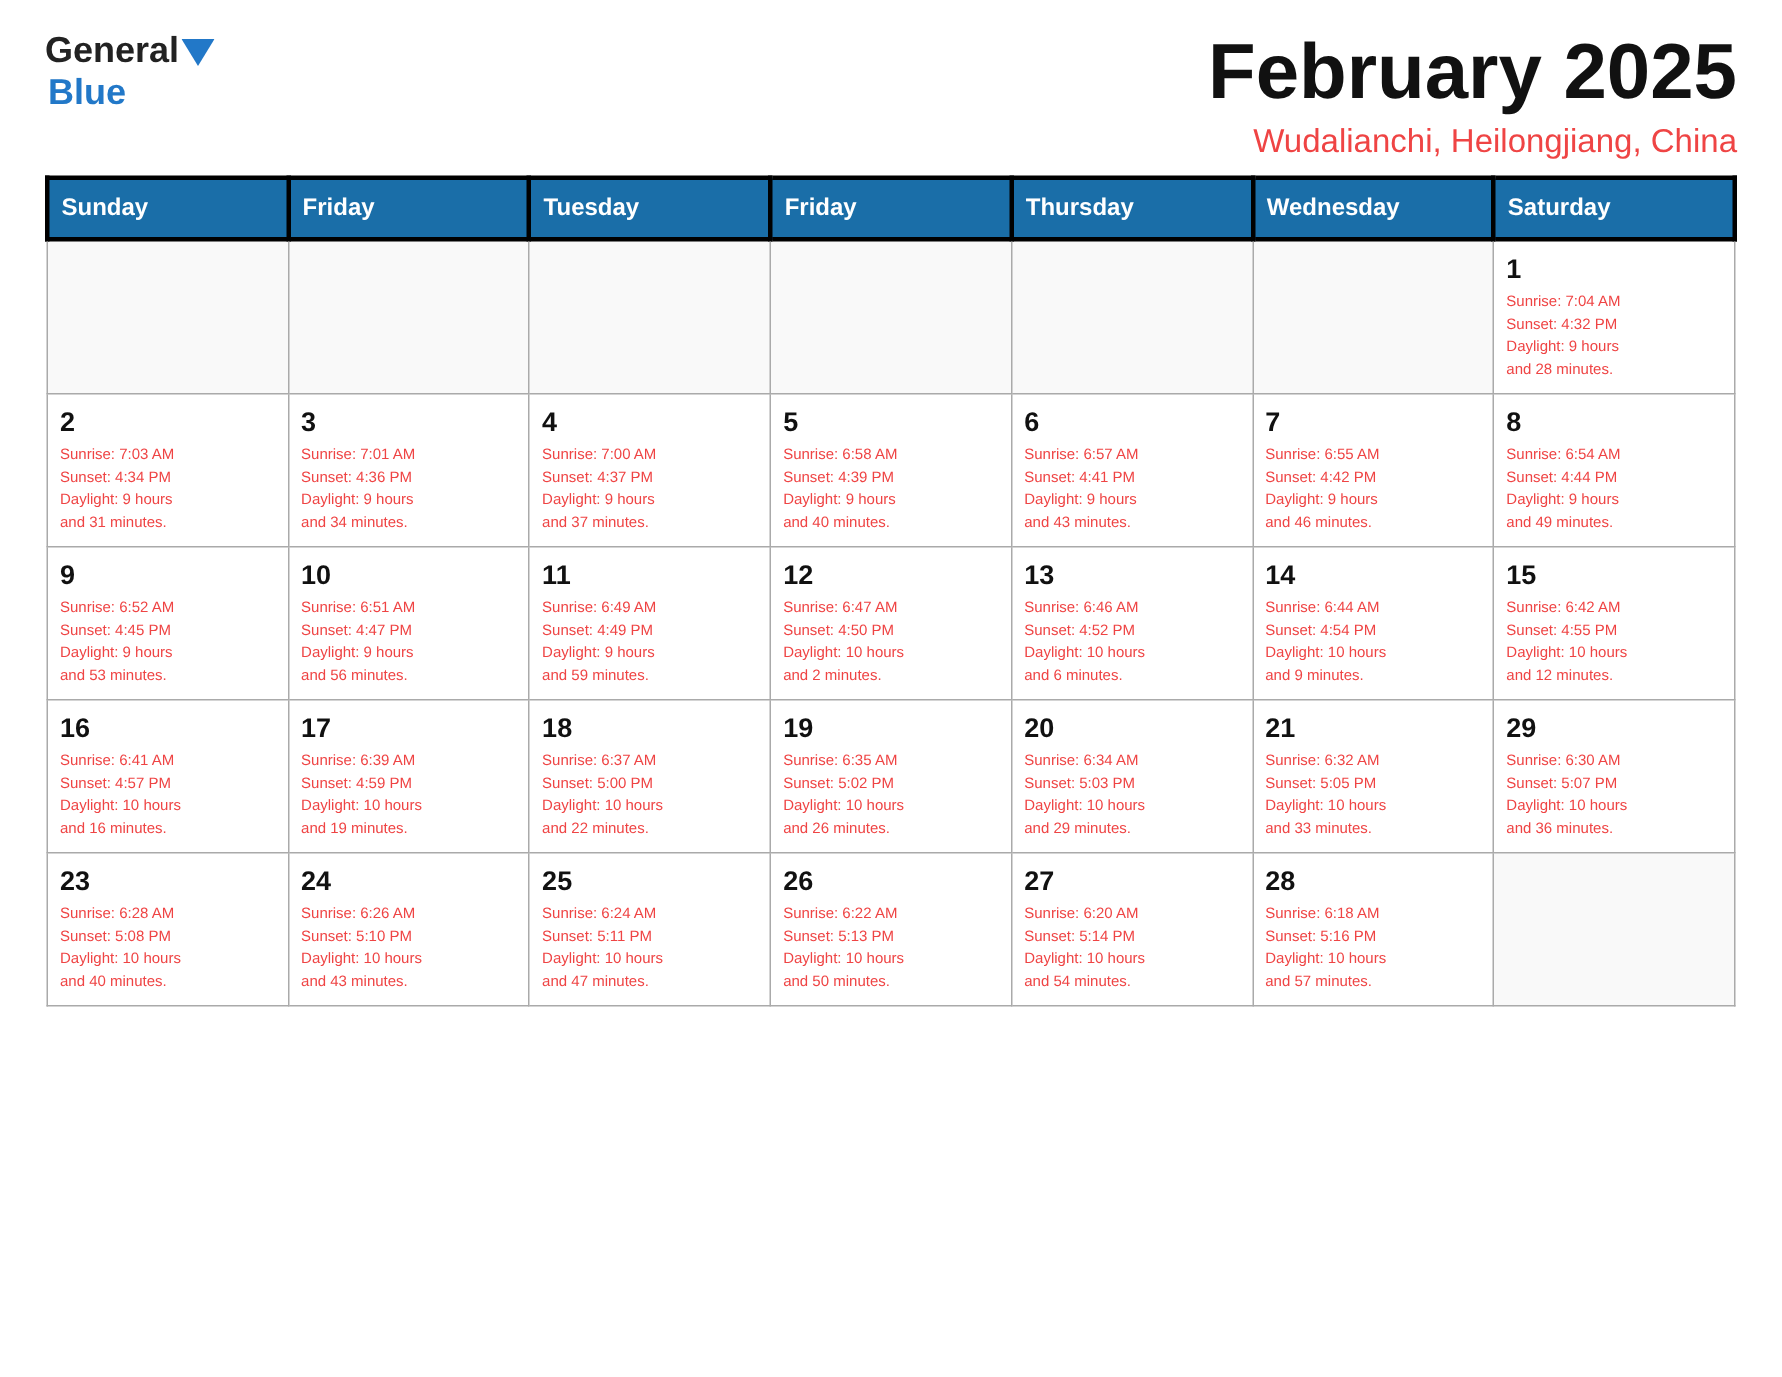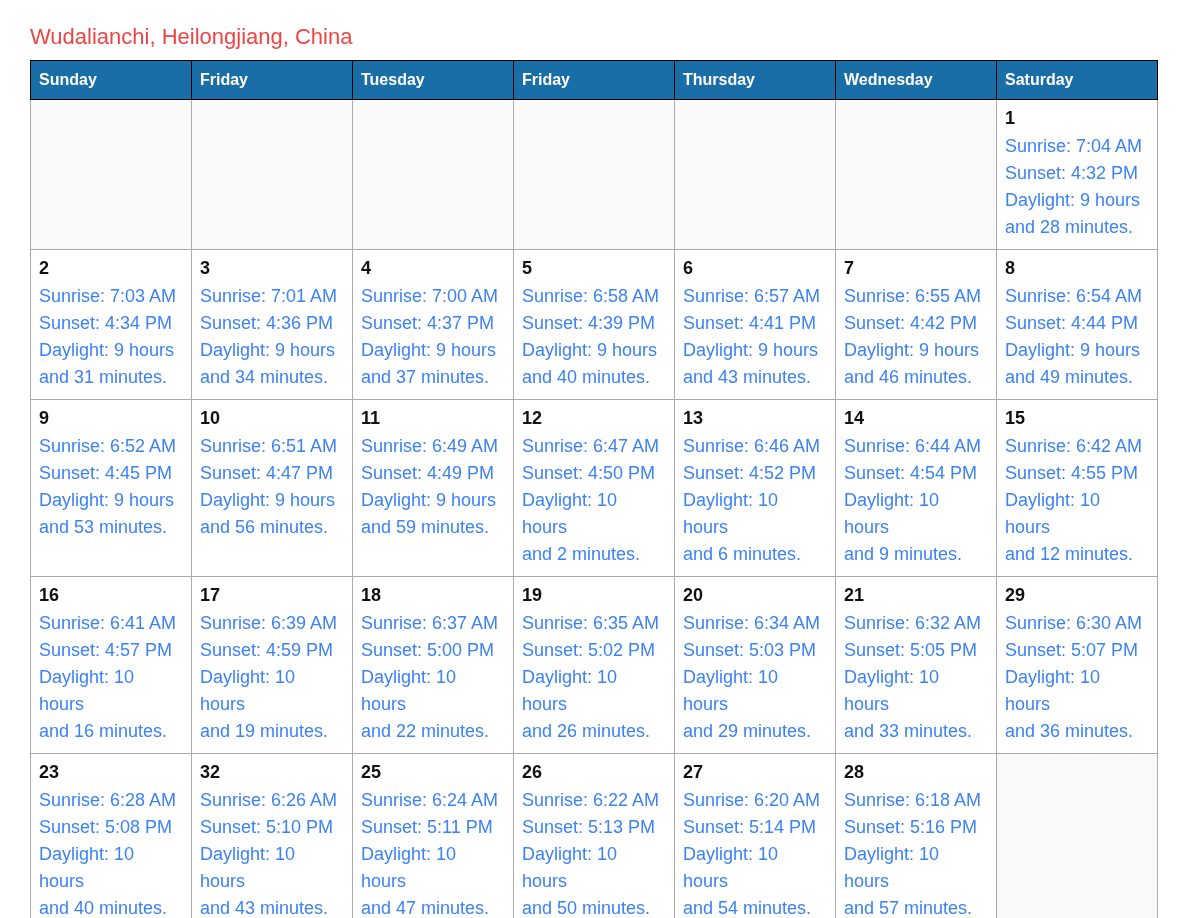--- a/index.html
+++ b/index.html
@@ -35,41 +35,41 @@
       border-collapse: collapse;
       margin-top: 10px;
     }
     .calendar thead th {
       background-color: #1a6ea8;
       color: #fff;
       padding: 10px 8px;
       font-size: 16px;
       font-weight: bold;
       text-align: left;
-      border: 1px solid #000000;
+      border: 3px solid #000000;
     }
     .calendar tbody td {
       vertical-align: top;
       border: 1px solid #aaa;
       padding: 8px 8px;
       width: calc(100% / 7);
       min-height: 110px;
       font-size: 13px;
       color: #222;
     }
     .day-number {
       font-size: 18px;
       font-weight: bold;
       color: #111;
       display: block;
       margin-bottom: 4px;
     }
     .day-info {
-      font-size: 18px;
-      color: #3b82f6;
+      font-size: 10px;
+      color: #ef4444;
       line-height: 1.5;
     }
     .empty-cell {
       background: #f9f9f9;
     }
     .row-separator td {
       border-top: 2px solid #1a6ea8;
     }
     
     .logo-svg {
@@ -84,21 +84,33 @@
     .logo-line2 {
       display: flex;
       align-items: center;
       gap: 2px;
     }
   </style>
 </head>
 <body>
 
 <div class="header">
+  <div class="logo-svg">
+    <div class="logo-line1">
+      <span style="font-size:24px;font-weight:bold;color:#222;">General</span>
+      <svg width="22" height="18" style="margin-left:2px;margin-top:2px;">
+        <polygon points="0,0 22,0 11,18" fill="#2278c8"></polygon>
+      </svg>
+    </div>
+    <div class="logo-line2">
+      <span style="font-size:24px;font-weight:bold;color:#2278c8;margin-left:2px;">Blue</span>
+    </div>
+  </div>
   <div class="title-block">
+    <h1>February 2025</h1>
     <div class="subtitle">Wudalianchi, Heilongjiang, China</div>
   </div>
 </div>
 
 <table class="calendar">
   <thead>
     <tr>
       <th>Sunday</th>
       <th>Friday</th>
       <th>Tuesday</th>
@@ -210,21 +222,21 @@
           <span class="day-number">29</span>
           <div class="day-info">Sunrise: 6:30 AM<br>Sunset: 5:07 PM<br>Daylight: 10 hours<br>and 36 minutes.</div>
         </td>
       </tr>
       <tr class="row-separator">
         <td>
           <span class="day-number">23</span>
           <div class="day-info">Sunrise: 6:28 AM<br>Sunset: 5:08 PM<br>Daylight: 10 hours<br>and 40 minutes.</div>
         </td>
         <td>
-          <span class="day-number">32</span>
+          <span class="day-number">24</span>
           <div class="day-info">Sunrise: 6:26 AM<br>Sunset: 5:10 PM<br>Daylight: 10 hours<br>and 43 minutes.</div>
         </td>
         <td>
           <span class="day-number">25</span>
           <div class="day-info">Sunrise: 6:24 AM<br>Sunset: 5:11 PM<br>Daylight: 10 hours<br>and 47 minutes.</div>
         </td>
         <td>
           <span class="day-number">26</span>
           <div class="day-info">Sunrise: 6:22 AM<br>Sunset: 5:13 PM<br>Daylight: 10 hours<br>and 50 minutes.</div>
         </td>

